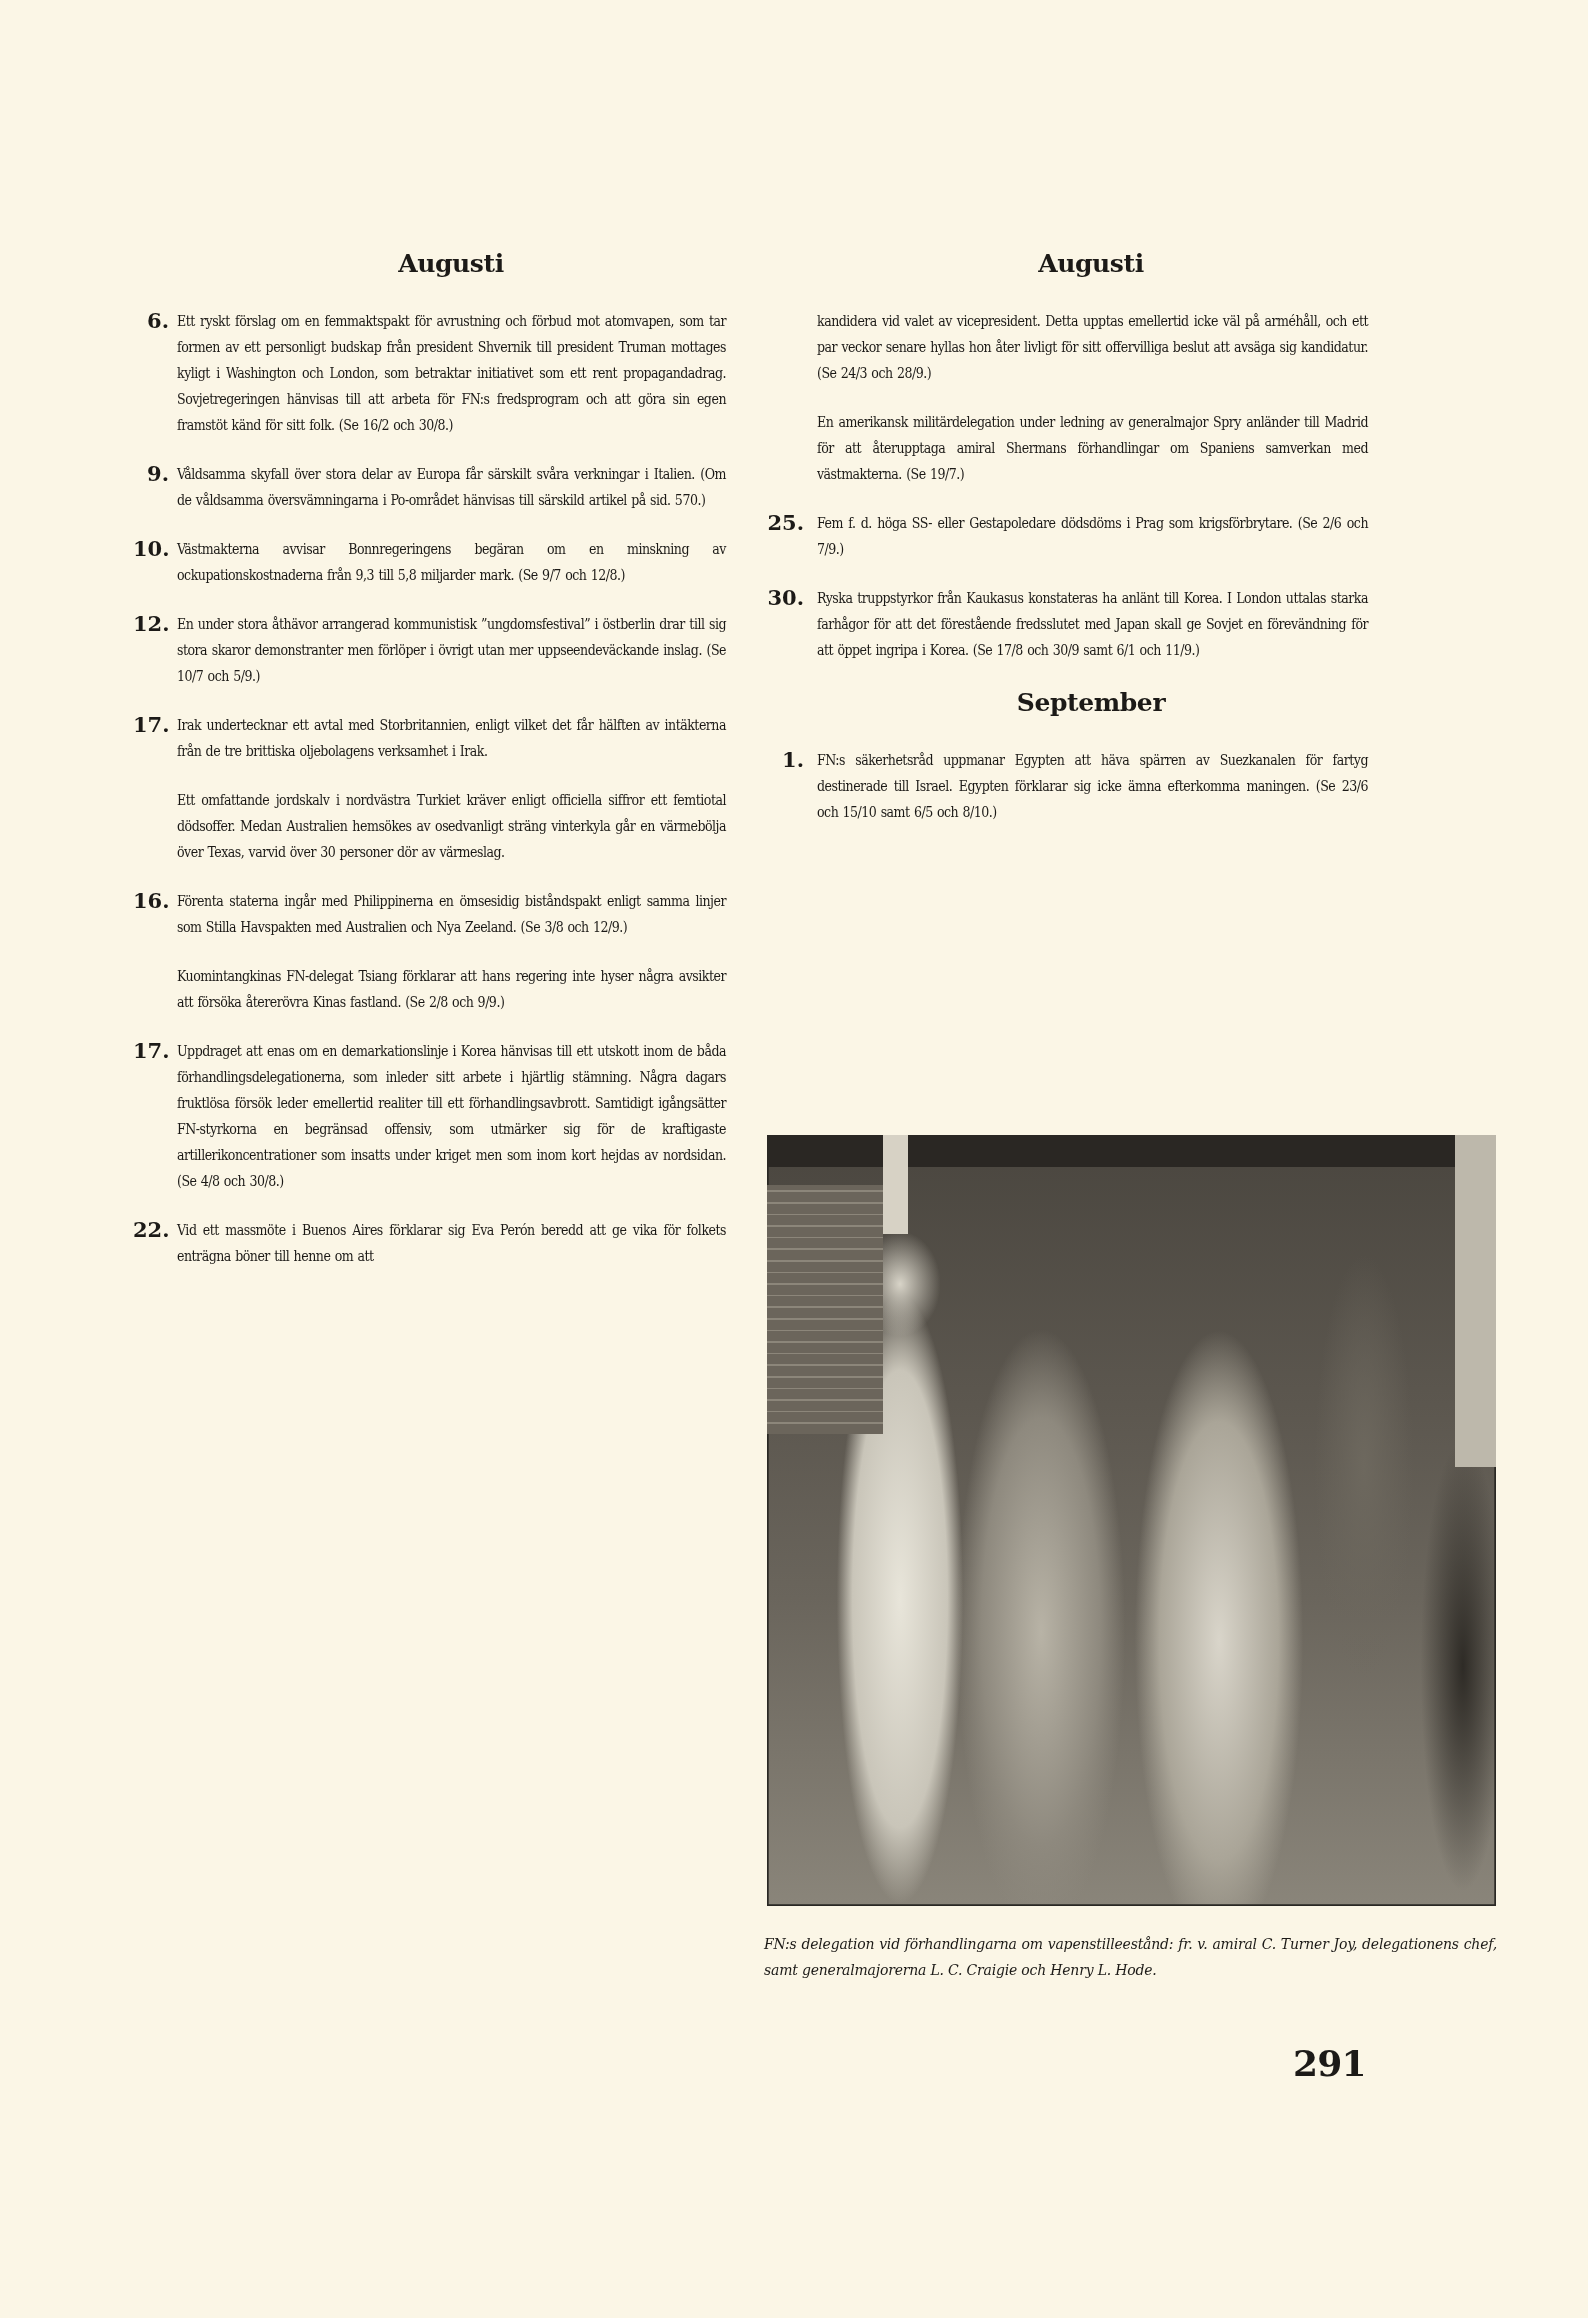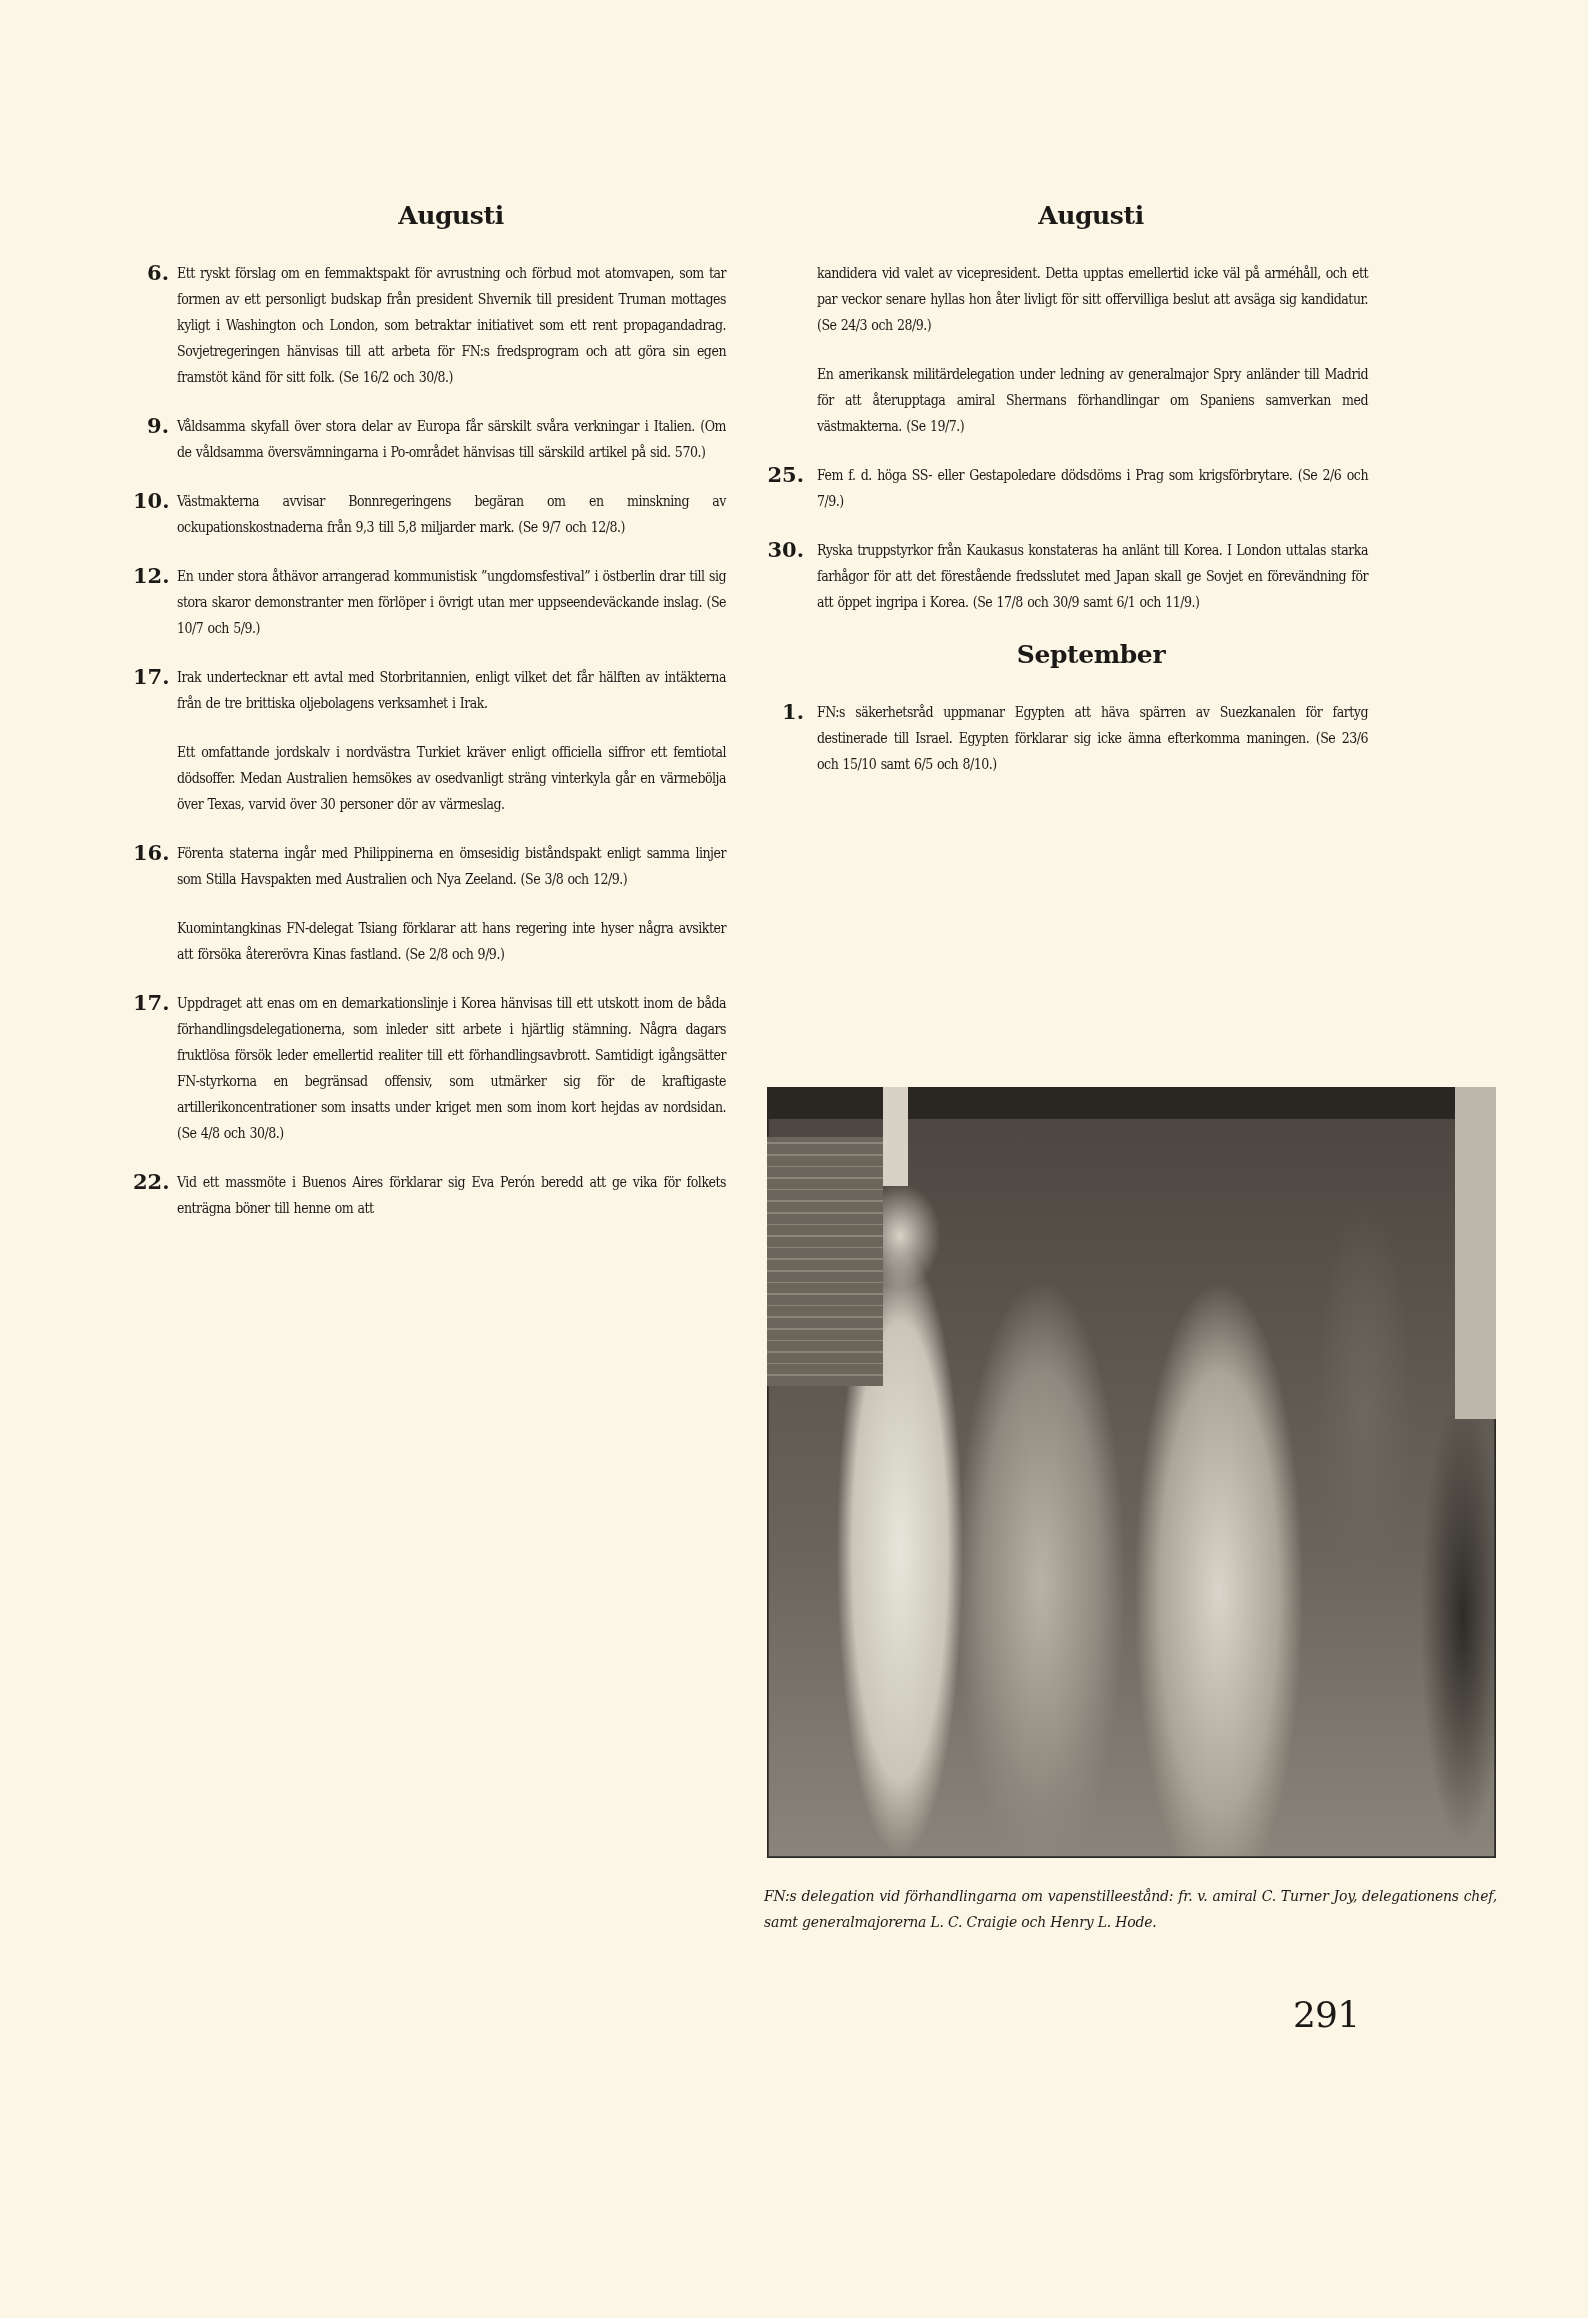--- a/index.html
+++ b/index.html
@@ -2,21 +2,21 @@
 <html style="font-size:13.3px"><head>
 <meta charset="utf-8">
 <style>
   html, body { margin: 0; padding: 0; }
   body {
     width: 1588px; height: 2319px; position: relative; overflow: hidden;
     background: #fbf6e6;
     font-family: "DejaVu Serif", "Liberation Serif", serif;
     color: #1c1a17;
   }
-  .page { position: absolute; inset: 0; }
+  .page { position: absolute; inset: 0; margin-top: 48px; }
   .col { position: absolute; }
   .col-left { left: 133px; top: 199px; width: 593px; }
   .col-right { left: 763px; top: 199px; width: 605px; }
   .month {
     font-weight: bold; font-size: 25px; text-align: center;
     letter-spacing: -0.4px; margin: 0 0 28px 0; line-height: 33px;
   }
   .col-left .month { padding-left: 43px; }
   .col-right .month { padding-left: 51px; }
   .entry { position: relative; padding-left: 44px; margin-bottom: 23px; }
@@ -49,21 +49,21 @@
   .photo .brick { position:absolute; left:0; top:50px; width:116px; height:249px;
     background: repeating-linear-gradient(0deg, #6b655b 0 10px, #8c867a 10px 11.6px); }
   .photo .wall-r { position:absolute; right:0; top:0; width:41px; height:332px; background:#bdb8ab; }
   .caption {
     position: absolute; left: 764px; top: 1883px; width: 733px;
     font-style: italic; font-size: 14px; line-height: 26px; text-align: justify;
     letter-spacing: -0.2px;
   }
   .page-number {
     position: absolute; left: 1293px; top: 1994px;
-    font-weight: normal; font-size: 36px; letter-spacing: -0.8px;
+    font-weight: bold; font-size: 36px; letter-spacing: -0.8px;
   }
 </style>
 </head>
 <body>
 
 <div class="page">
 
   <div class="col col-left">
     <div class="month">Augusti</div>
 

